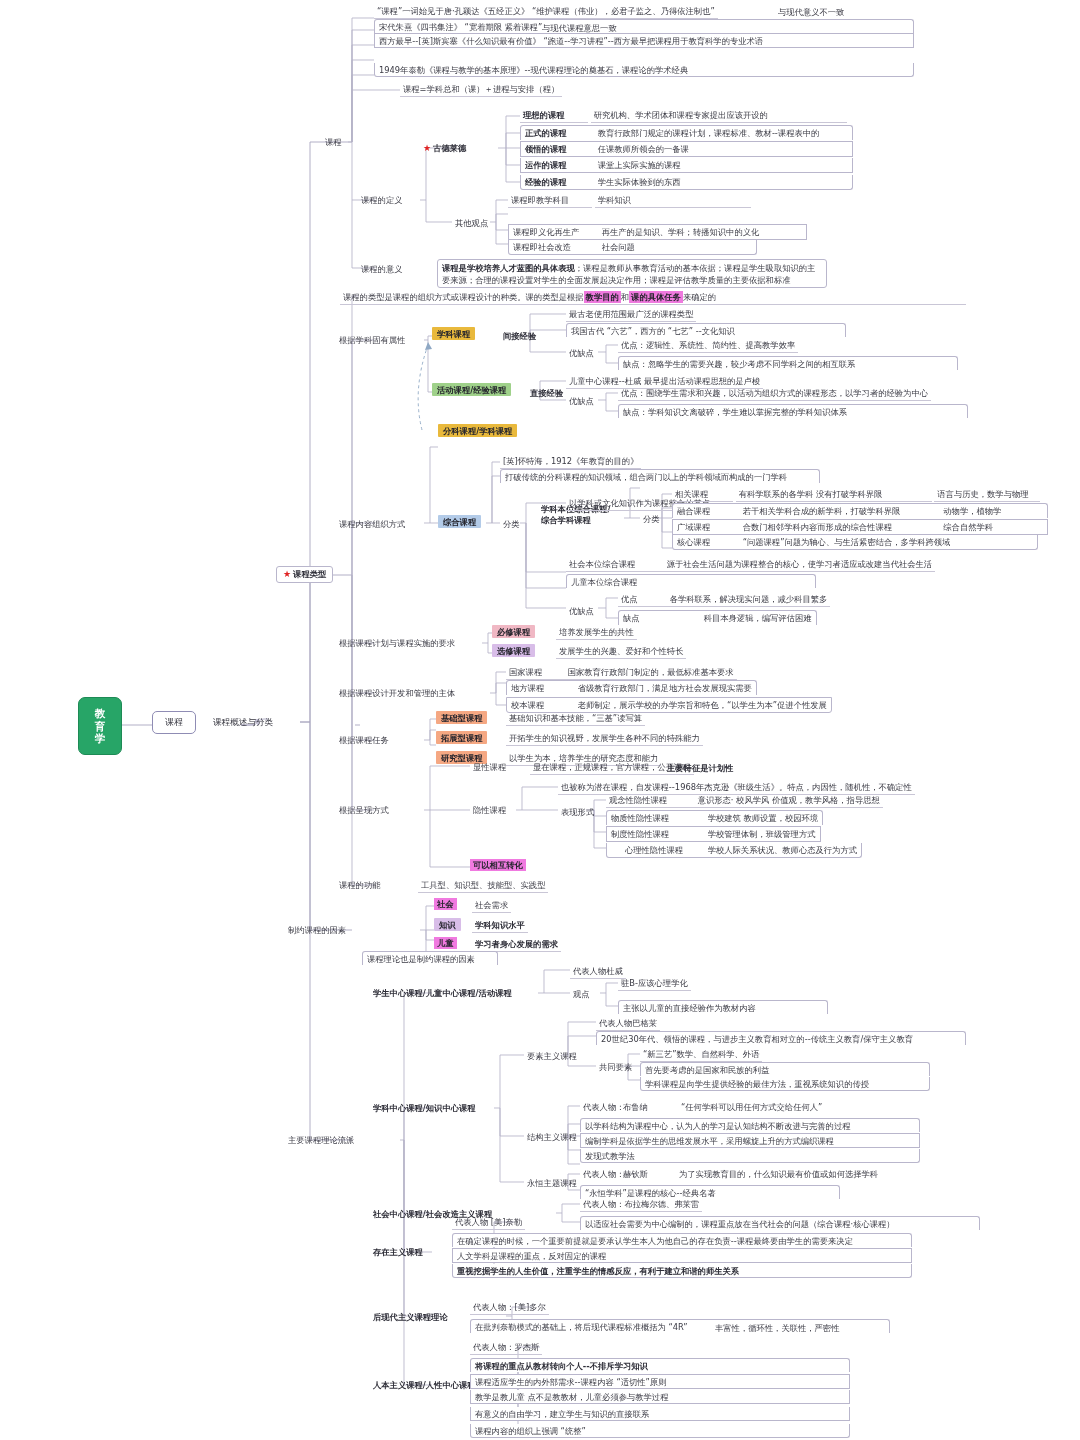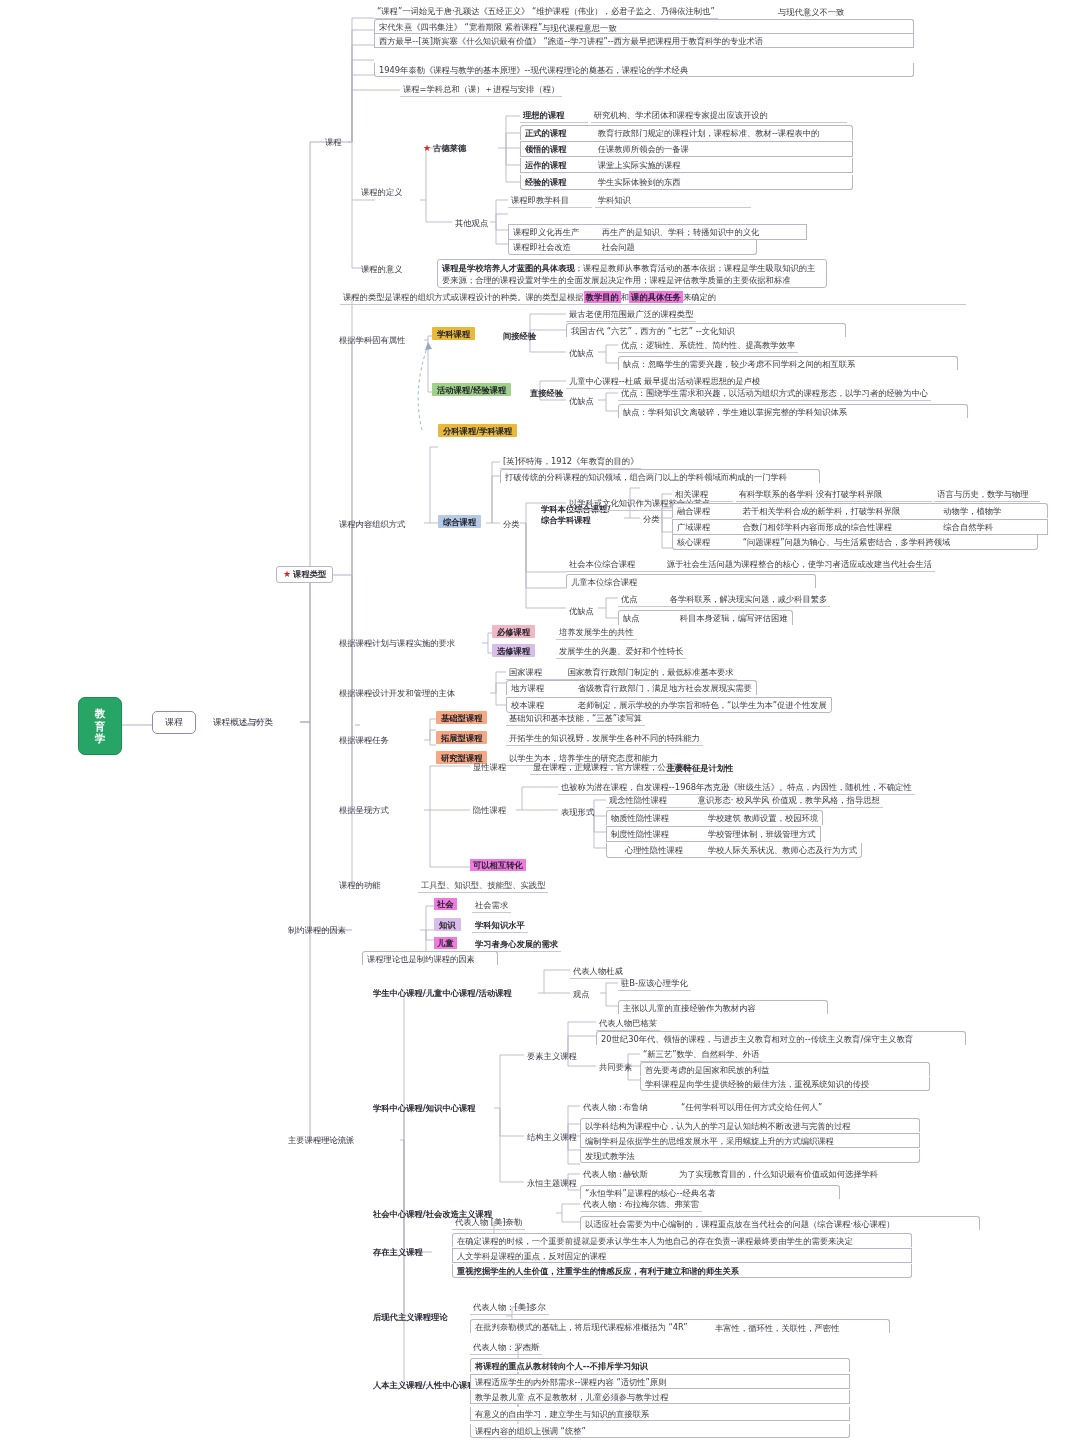--- a/index.html
+++ b/index.html
@@ -242,21 +242,21 @@
   <span>教育学</span>
 </div>
 <div id="lvl1">
   <span>课程</span>
 </div>
 <div id="lvl2">
   <span>课程概述与分类</span>
 </div>
 
 <div class="nd plain" style="left:322px;top:136px;"><span>课程</span></div>
-<div class="nd plain" style="left:358px;top:186px;"><span>课程的定义</span></div>
+<div class="nd plain" style="left:358px;top:194px;"><span>课程的定义</span></div>
 <div class="nd plain" style="left:358px;top:263px;"><span>课程的意义</span></div>
 <div class="nd bx" style="left:276px;top:566px;padding:2px 6px;">
   <span class="star">★</span><span class="b">课程类型</span>
 </div>
 <div class="nd plain" style="left:285px;top:924px;"><span>制约课程的因素</span></div>
 <div class="nd plain" style="left:285px;top:1134px;"><span>主要课程理论流派</span></div>
 
 <div class="nd ul" style="left:374px;top:5px;">“课程”一词始见于唐·孔颖达《五经正义》 “维护课程（伟业），必君子监之、乃得依注制也”</div>
 <div class="nd plain" style="left:775px;top:6px;">与现代意义不一致</div>
 <div class="nd bx" style="left:374px;top:19px;width:530px;border-bottom:none;border-radius:3px 3px 0 0;">宋代朱熹《四书集注》 “宽着期限  紧着课程”</div>
@@ -368,21 +368,21 @@
   <span>源于社会生活问题为课程整合的核心，使学习者适应或改建当代社会生活</span>
 </div>
 <div class="nd bx" style="left:566px;top:574px;width:240px;border-radius:3px 3px 0 0;border-bottom:none;">儿童本位综合课程</div>
 <div class="nd plain" style="left:566px;top:605px;">优缺点</div>
 <div class="nd ul" style="left:618px;top:593px;">
   <span style="display:inline-block;width:46px;">优点</span>
   <span>各学科联系，解决现实问题，减少科目繁多</span>
 </div>
 <div class="nd bx" style="left:618px;top:610px;padding:0;border-radius:3px 3px 0 0;border-bottom:none;">
   <span style="display:inline-block;width:46px;padding:2px 4px;">缺点</span>
-  <span style="padding:2px 4px;">科目本身逻辑，编写评估困难</span>
+  <span style="padding:2px 4px;margin-left:24px;">科目本身逻辑，编写评估困难</span>
 </div>
 
 <div class="nd plain" style="left:336px;top:637px;">根据课程计划与课程实施的要求</div>
 <div class="nd" style="left:492px;top:626px;"><span class="h-pnk">必修课程</span></div>
 <div class="nd ul" style="left:556px;top:626px;">培养发展学生的共性</div>
 <div class="nd" style="left:492px;top:645px;text-align:right;"><span class="h-pur">选修课程</span></div>
 <div class="nd ul" style="left:556px;top:645px;">发展学生的兴趣、爱好和个性特长</div>
 
 <div class="nd plain" style="left:336px;top:687px;">根据课程设计开发和管理的主体</div>
 <div class="nd ul" style="left:506px;top:666px;">

